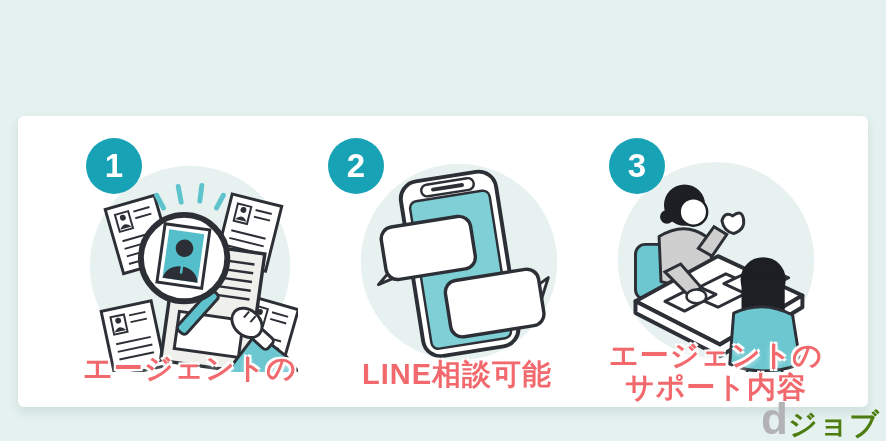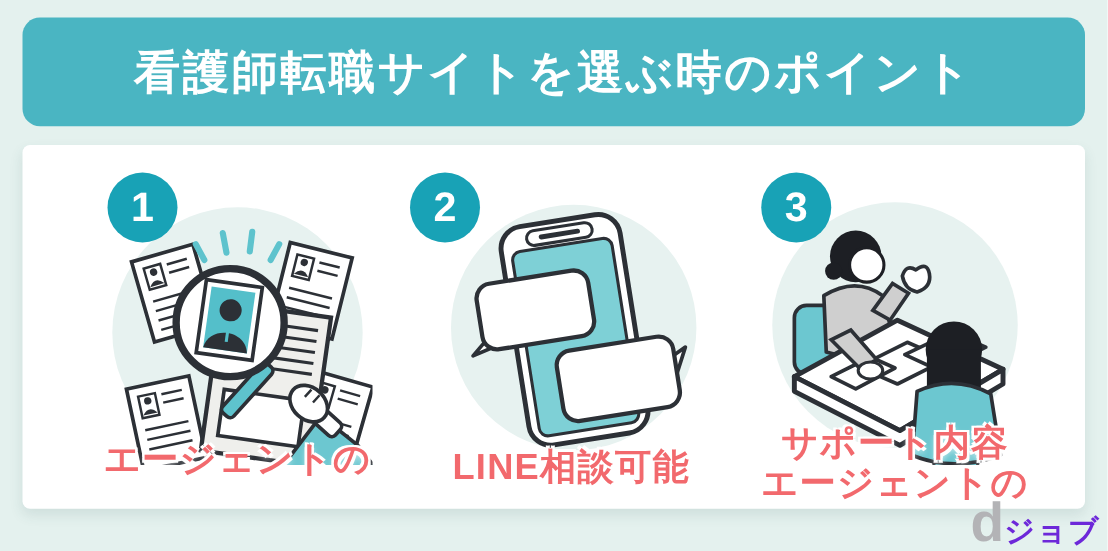--- a/index.html
+++ b/index.html
@@ -47,30 +47,27 @@
                  2px 2px 0 #fff, 0 3px 6px #ffffff;
   }
   .point-col-1 .point-label{ top:237px; }
   .point-col-2 .point-label{ top:243px; }
   .point-col-3 .point-label{ top:224px; }
   .logo{
     position:absolute; right:6px; bottom:0px; z-index:4;
     display:flex; align-items:baseline; line-height:1;
   }
   .logo-d{ color:#b3b3b6; font-size:44px; font-weight:bold; }
-  .logo-txt{ color:#6d28d9; font-size:24px; font-weight:bold; letter-spacing:1px; }
+  .logo-txt{ color:#4d7c0f; font-size:29px; font-weight:bold; letter-spacing:1px; }
 </style>
 </head>
 <body>
 
 <div class="canvas">
 
-  <div class="header">
-    <div class="header-title">看護師転職サイトを選ぶ時のポイント</div>
-  </div>
 
   <div class="card">
 
     <div class="point-col point-col-1">
       <div class="badge">1</div>
       <div class="illus">
         <svg viewBox="0 0 220 220">
           <circle cx="110" cy="112" r="102" fill="#e7f2f0"></circle>
 
           <g transform="translate(58,80) rotate(-16)" fill="#ffffff" stroke="#2c3036">
@@ -213,22 +210,22 @@
           <ellipse cx="90" cy="143" rx="10" ry="7" fill="#ffffff" stroke="#2c3036" stroke-width="2.5"></ellipse>
 
           <path d="M140,204 L180,204 L177,222 L142,222 Z" fill="#6cc7d0" stroke="#2c3036" stroke-width="2.5" stroke-linejoin="round"></path>
 
           <circle cx="158" cy="126" r="23" fill="#1d1f24"></circle>
           <path d="M136,126 h44 v36 q0,8 -8,8 h-28 q-8,0 -8,-8 Z" fill="#1d1f24"></path>
           <path d="M128,160 Q158,146 188,162 L196,212 Q158,226 124,212 Z" fill="#6cc7d0" stroke="#2c3036" stroke-width="3" stroke-linejoin="round"></path>
         </svg>
       </div>
       <div class="point-label">
+        <div>エージェントの</div>
         <div>サポート内容</div>
-        <div>エージェントの</div>
       </div>
     </div>
 
   </div>
 
   <div class="logo">
     <span class="logo-d">d</span>
       <span class="logo-txt">ジョブ</span>
   </div>
 

